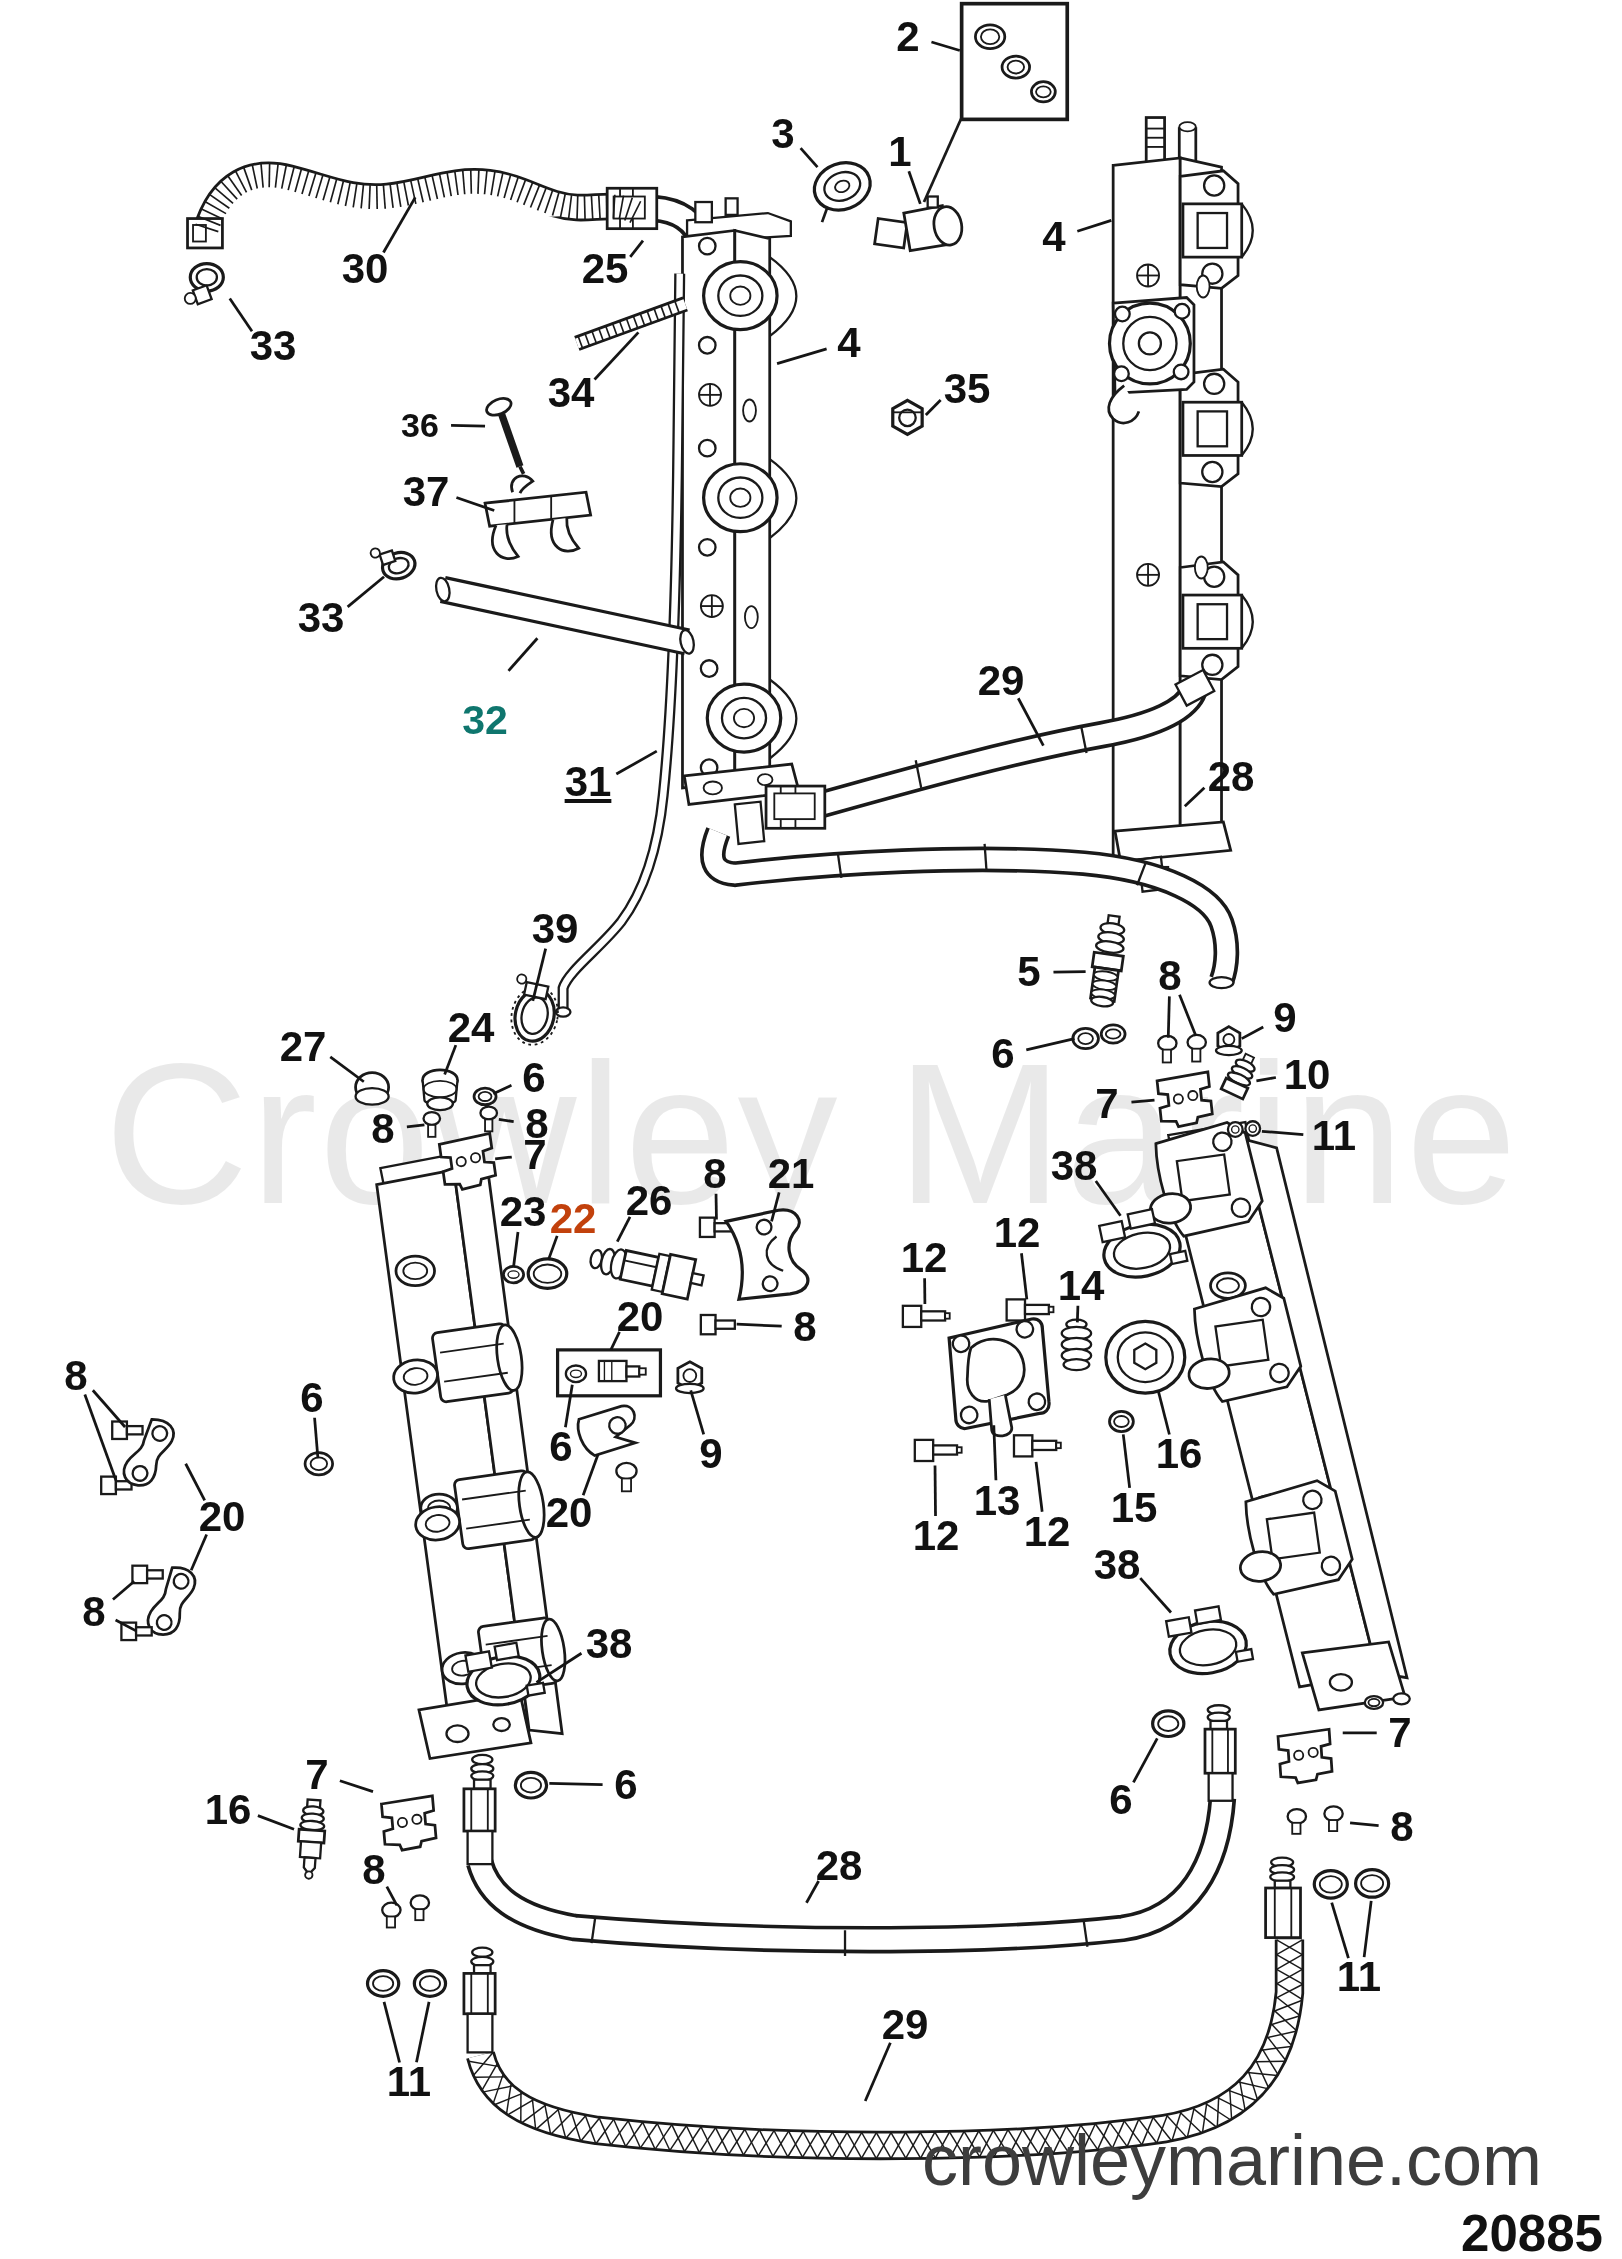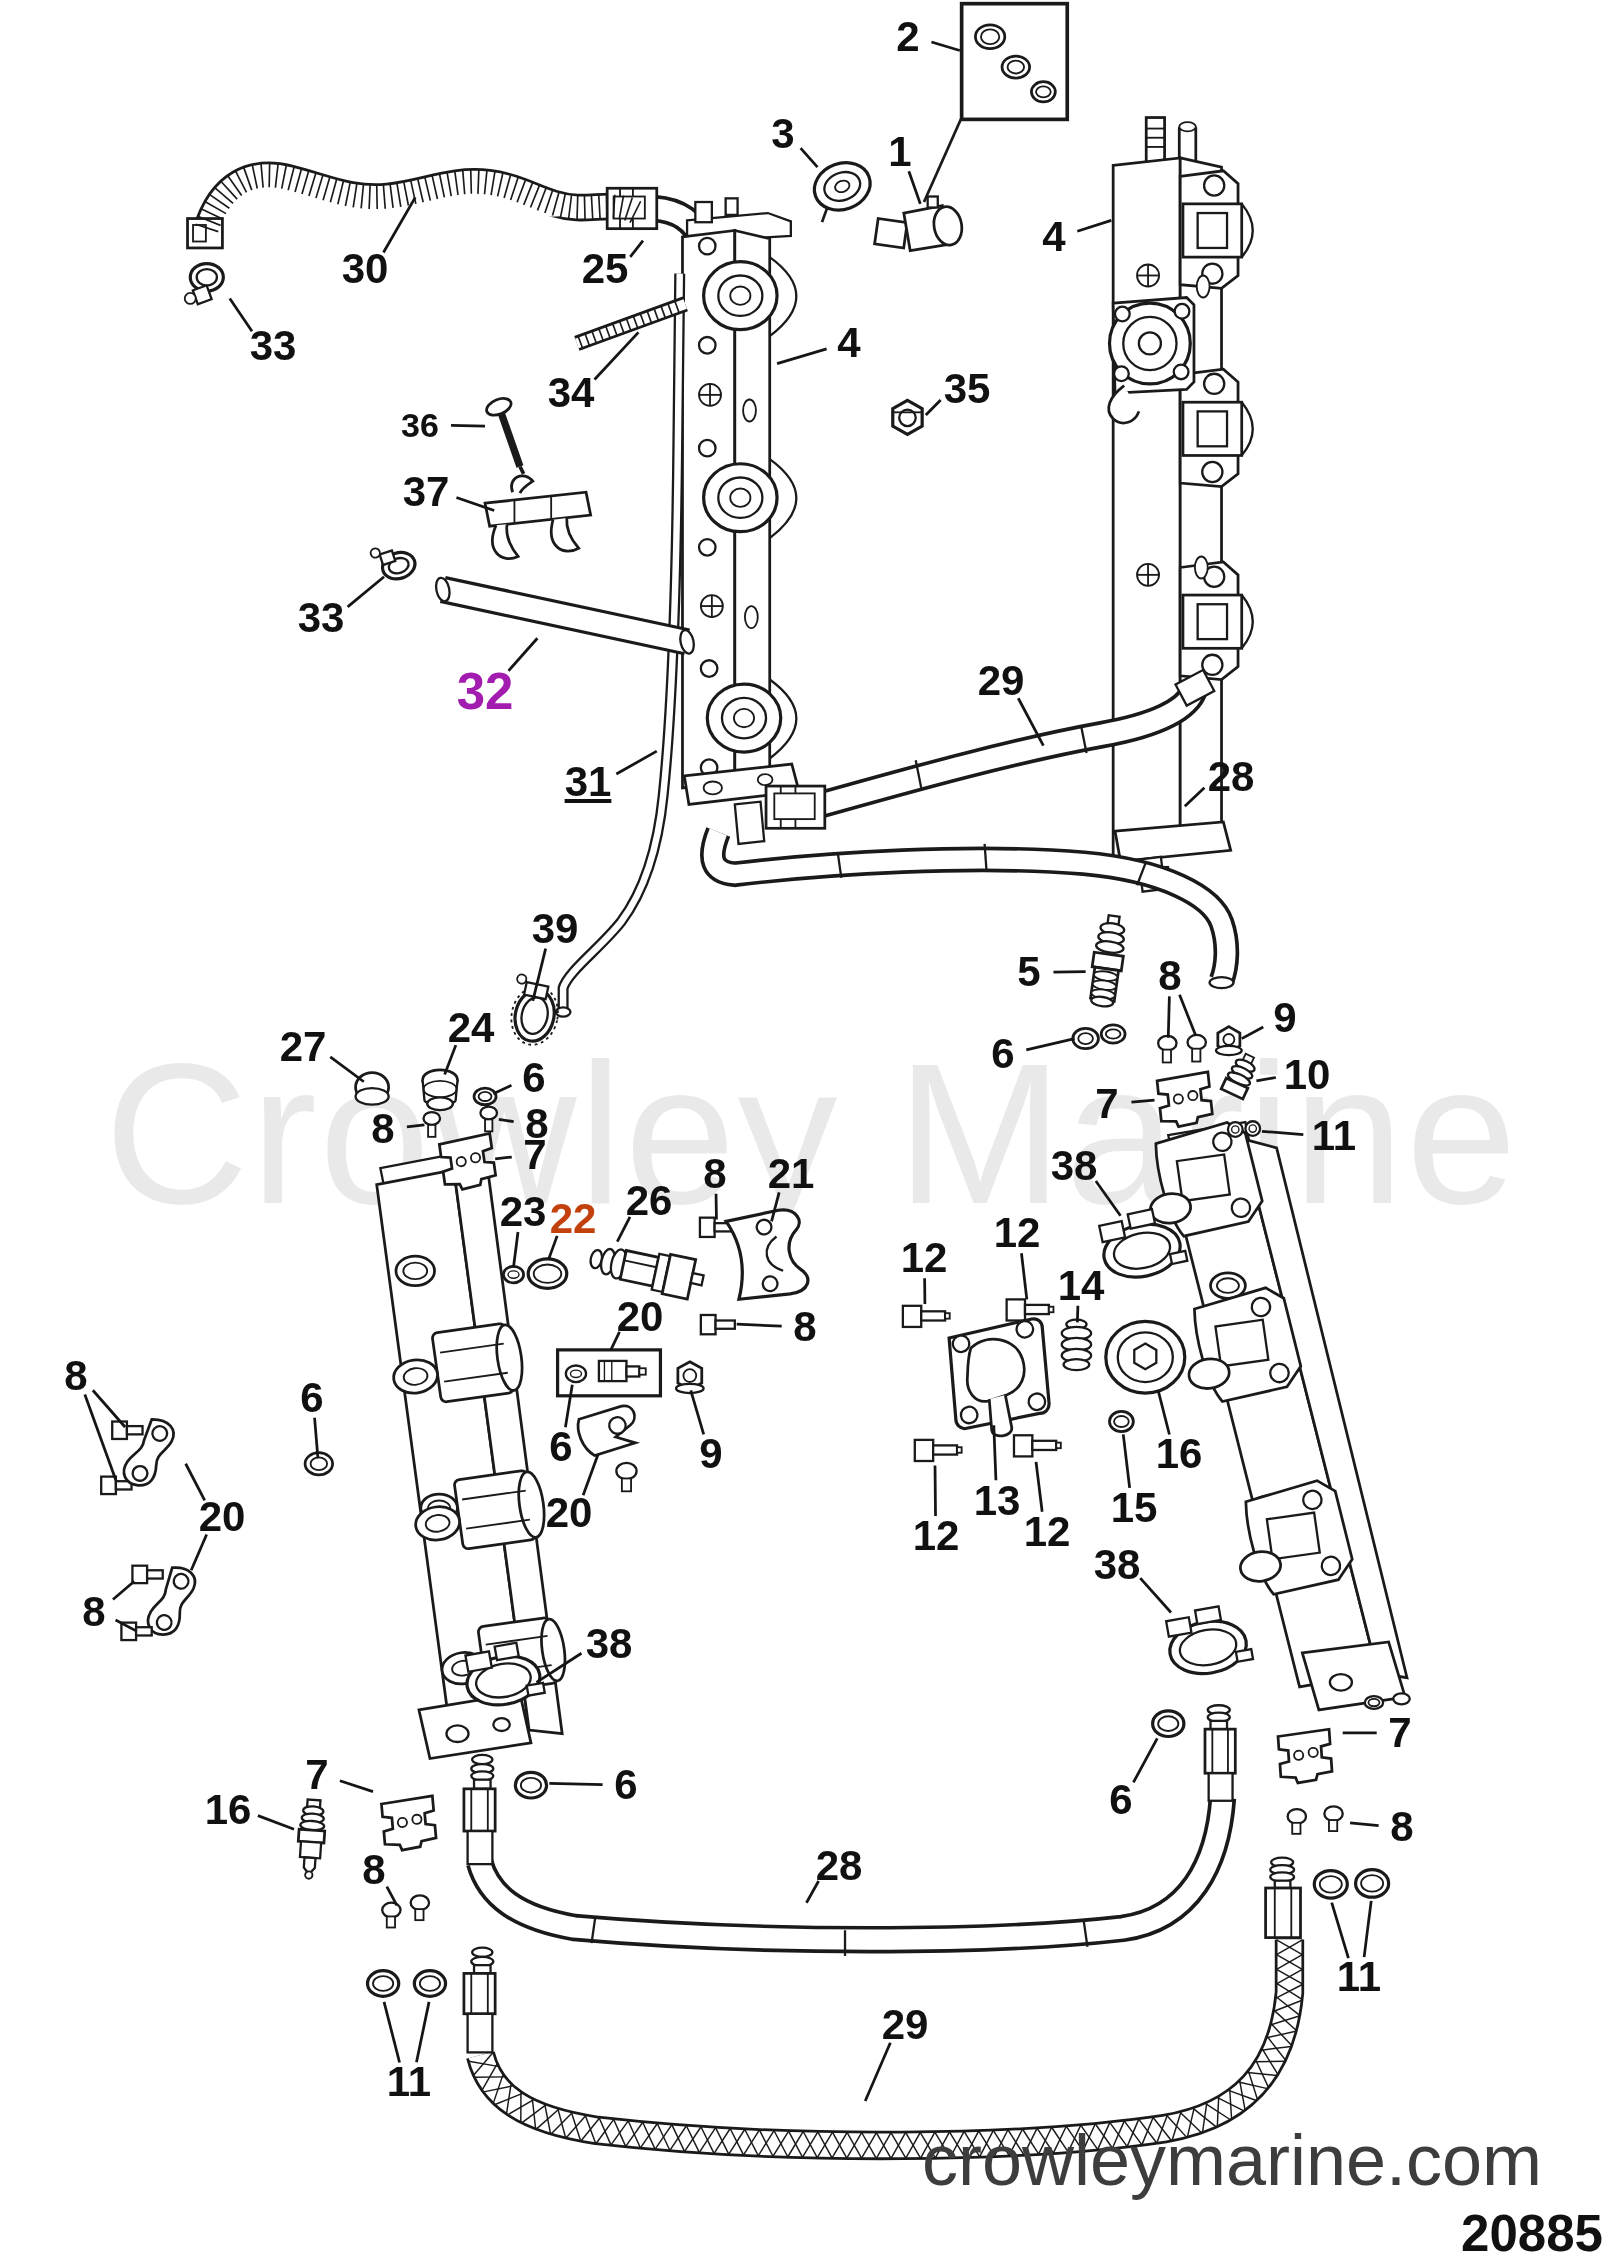--- a/index.html
+++ b/index.html
@@ -962,21 +962,21 @@
       <div class="callout" style="left: 1054px; top: 237px; font-size: 42px; color: rgb(17, 17, 17);">4</div>
       <div class="callout" style="left: 365px; top: 269px; font-size: 42px; color: rgb(17, 17, 17);">30</div>
       <div class="callout" style="left: 605px; top: 269px; font-size: 42px; color: rgb(17, 17, 17);">25</div>
       <div class="callout" style="left: 273px; top: 346px; font-size: 42px; color: rgb(17, 17, 17);">33</div>
       <div class="callout" style="left: 571px; top: 393px; font-size: 42px; color: rgb(17, 17, 17);">34</div>
       <div class="callout" style="left: 849px; top: 343px; font-size: 42px; color: rgb(17, 17, 17);">4</div>
       <div class="callout" style="left: 967px; top: 389px; font-size: 42px; color: rgb(17, 17, 17);">35</div>
       <div class="callout" style="left: 420px; top: 425px; font-size: 34px; color: rgb(17, 17, 17);">36</div>
       <div class="callout" style="left: 426px; top: 492px; font-size: 42px; color: rgb(17, 17, 17);">37</div>
       <div class="callout" style="left: 321px; top: 618px; font-size: 42px; color: rgb(17, 17, 17);">33</div>
-      <div class="callout" style="left: 485px; top: 691px; font-size: 51px; color: #a21caf;">32</div>
+      <div class="callout" style="left: 485px; top: 720px; font-size: 41px; color: #0f766e;">32</div>
       <div class="callout" style="left: 1001px; top: 681px; font-size: 42px; color: rgb(17, 17, 17);">29</div>
       <div class="callout" style="left: 588px; top: 782px; font-size: 42px; color: rgb(17, 17, 17); text-decoration: underline;">31</div>
       <div class="callout" style="left: 1231px; top: 777px; font-size: 42px; color: rgb(17, 17, 17);">28</div>
       <div class="callout" style="left: 555px; top: 929px; font-size: 42px; color: rgb(17, 17, 17);">39</div>
       <div class="callout" style="left: 1029px; top: 972px; font-size: 42px; color: rgb(17, 17, 17);">5</div>
       <div class="callout" style="left: 1170px; top: 976px; font-size: 42px; color: rgb(17, 17, 17);">8</div>
       <div class="callout" style="left: 1285px; top: 1018px; font-size: 42px; color: rgb(17, 17, 17);">9</div>
       <div class="callout" style="left: 303px; top: 1047px; font-size: 42px; color: rgb(17, 17, 17);">27</div>
       <div class="callout" style="left: 471px; top: 1028px; font-size: 42px; color: rgb(17, 17, 17);">24</div>
       <div class="callout" style="left: 1003px; top: 1054px; font-size: 42px; color: rgb(17, 17, 17);">6</div>

